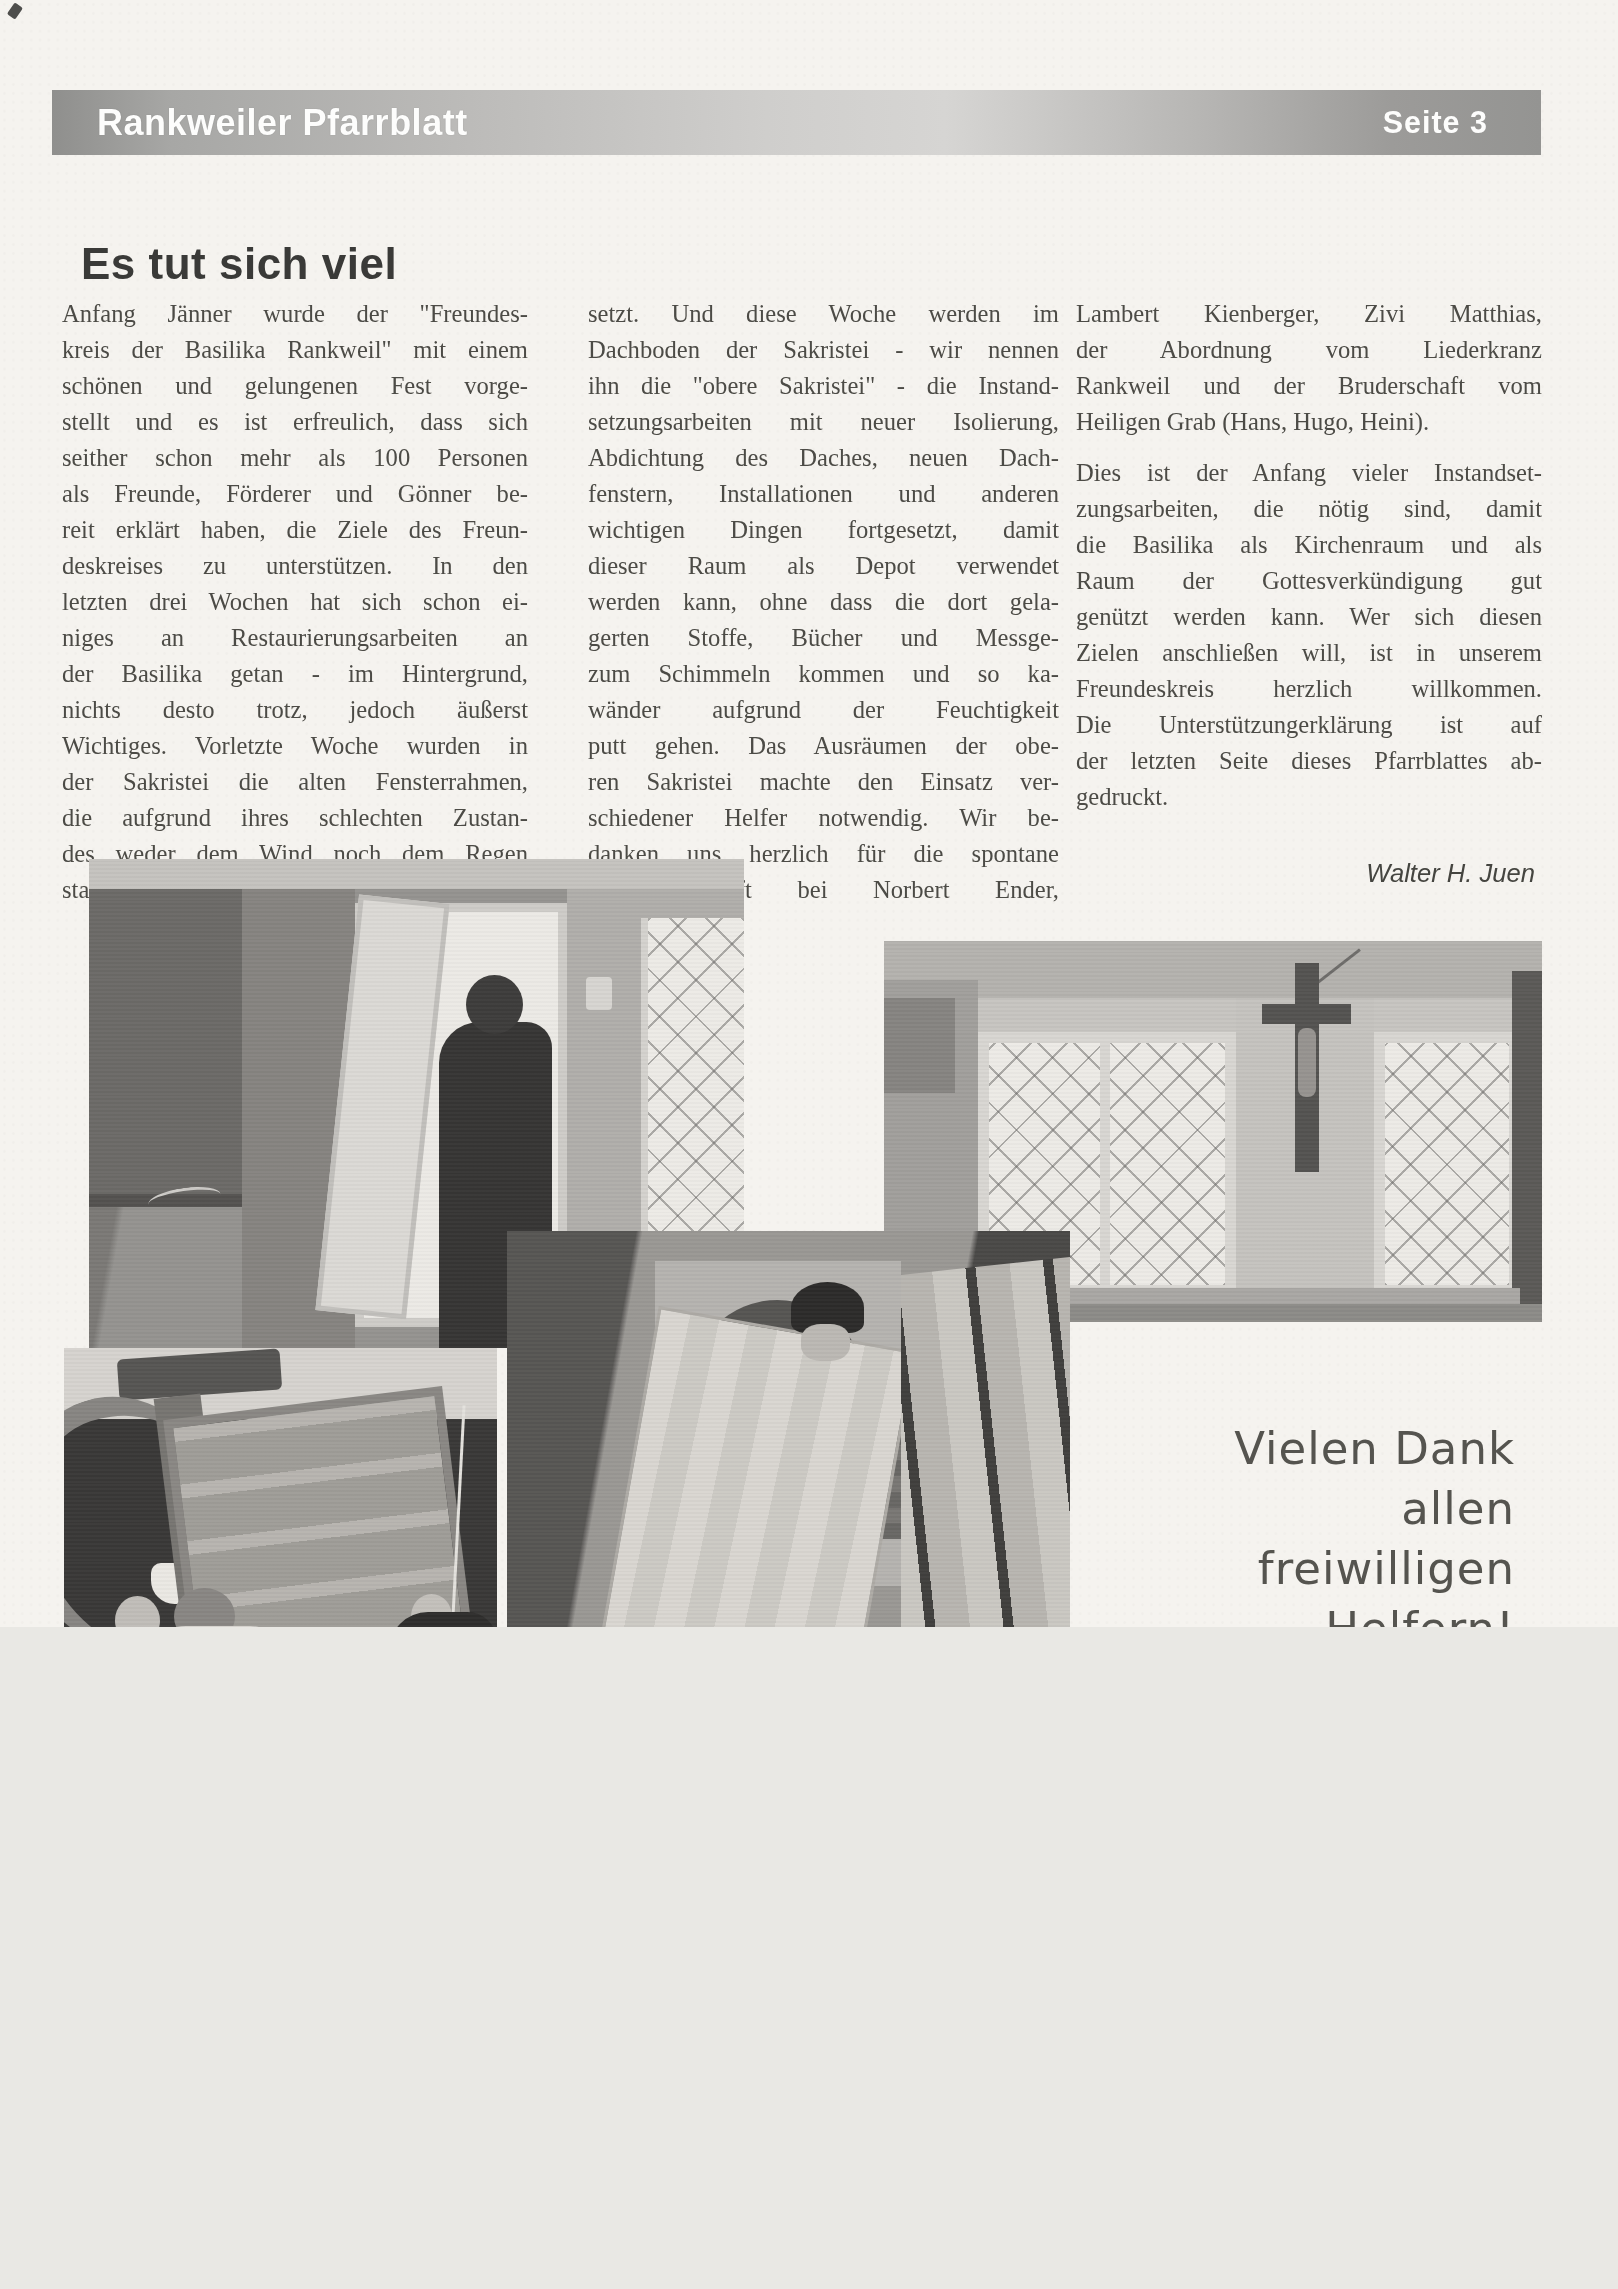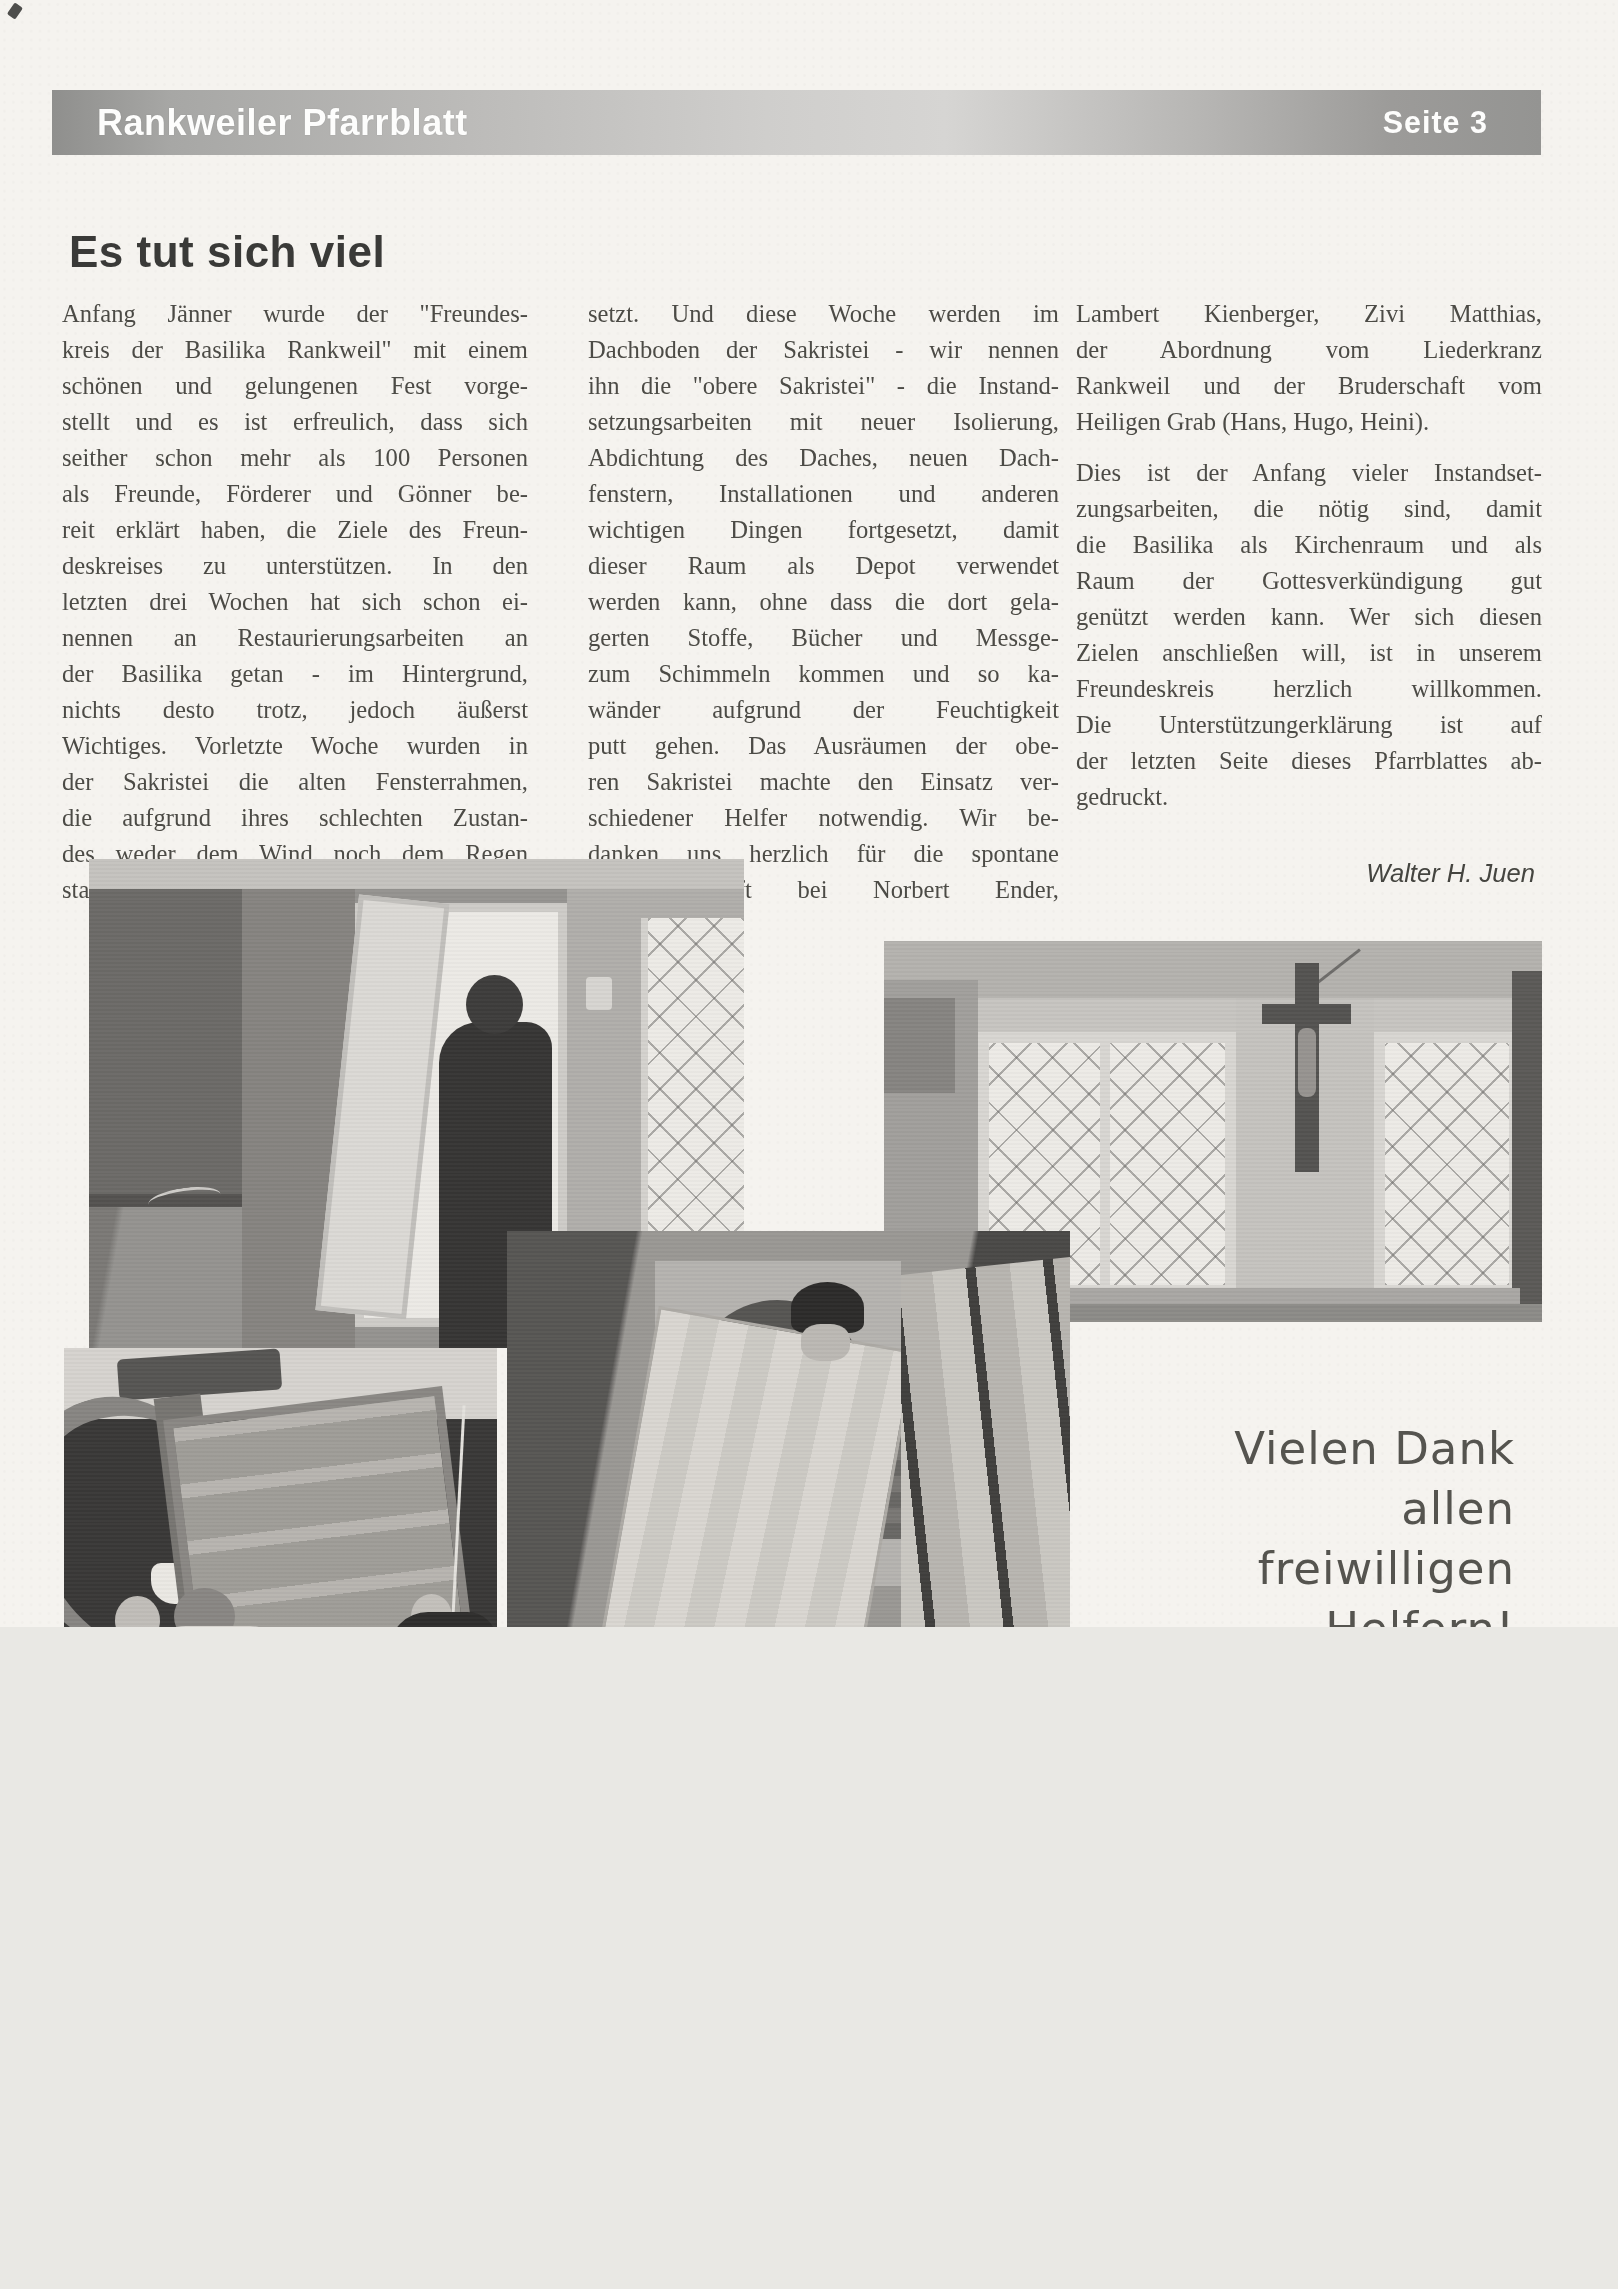--- a/index.html
+++ b/index.html
@@ -17,21 +17,21 @@
     position:absolute;left:52px;top:90px;width:1489px;height:65px;
     background:linear-gradient(90deg,#8f8f8d 0%,#a7a7a5 8%,#bcbbb9 28%,#cfcecc 48%,#d6d5d3 60%,#b5b4b2 78%,#9c9b99 90%,#949492 100%);
     display:flex;align-items:center;justify-content:space-between;
     box-sizing:border-box;padding:0 53px 0 45px;
     font-family:"Liberation Sans", sans-serif;font-weight:bold;color:#fdfdfc;
   }
   .bar .brand{font-size:36px;letter-spacing:0.5px;text-shadow:0 0 1px rgba(80,80,80,.4);}
   .bar .pageno{font-size:30.5px;letter-spacing:1px;}
   
   .title{
-    position:absolute;left:65px;top:223px;margin:4px;
+    position:absolute;left:65px;top:223px;margin:16px;
     font-family:"Liberation Sans", sans-serif;font-weight:bold;
     font-size:44px;color:#3a3a38;letter-spacing:0.5px;
   }
   
   .col{position:absolute;top:296px;font-size:24.6px;line-height:36px;color:#4c4b46;}
   .col .line{text-align:justify;text-align-last:justify;white-space:normal;}
   .col .line.endline{text-align-last:left;}
   .para + .para{margin-top:14.8px;}
   .byline{
     position:absolute;left:1076px;width:459px;top:859px;
@@ -78,21 +78,21 @@
       <div class="para">
         <div class="line">Anfang Jänner wurde der "Freundes-</div>
         <div class="line">kreis der Basilika Rankweil" mit einem</div>
         <div class="line">schönen und gelungenen Fest vorge-</div>
         <div class="line">stellt und es ist erfreulich, dass sich</div>
         <div class="line">seither schon mehr als 100 Personen</div>
         <div class="line">als Freunde, Förderer und Gönner be-</div>
         <div class="line">reit erklärt haben, die Ziele des Freun-</div>
         <div class="line">deskreises zu unterstützen. In den</div>
         <div class="line">letzten drei Wochen hat sich schon ei-</div>
-        <div class="line">nennen an Restaurierungsarbeiten an</div>
+        <div class="line">niges an Restaurierungsarbeiten an</div>
         <div class="line">der Basilika getan - im Hintergrund,</div>
         <div class="line">nichts desto trotz, jedoch äußerst</div>
         <div class="line">Wichtiges. Vorletzte Woche wurden in</div>
         <div class="line">der Sakristei die alten Fensterrahmen,</div>
         <div class="line">die aufgrund ihres schlechten Zustan-</div>
         <div class="line">des weder dem Wind noch dem Regen</div>
         <div class="line">standhalten konnten durch neue er-</div>
       </div>
     </section>
   <section class="col" style="left:588px;width:471px;">

